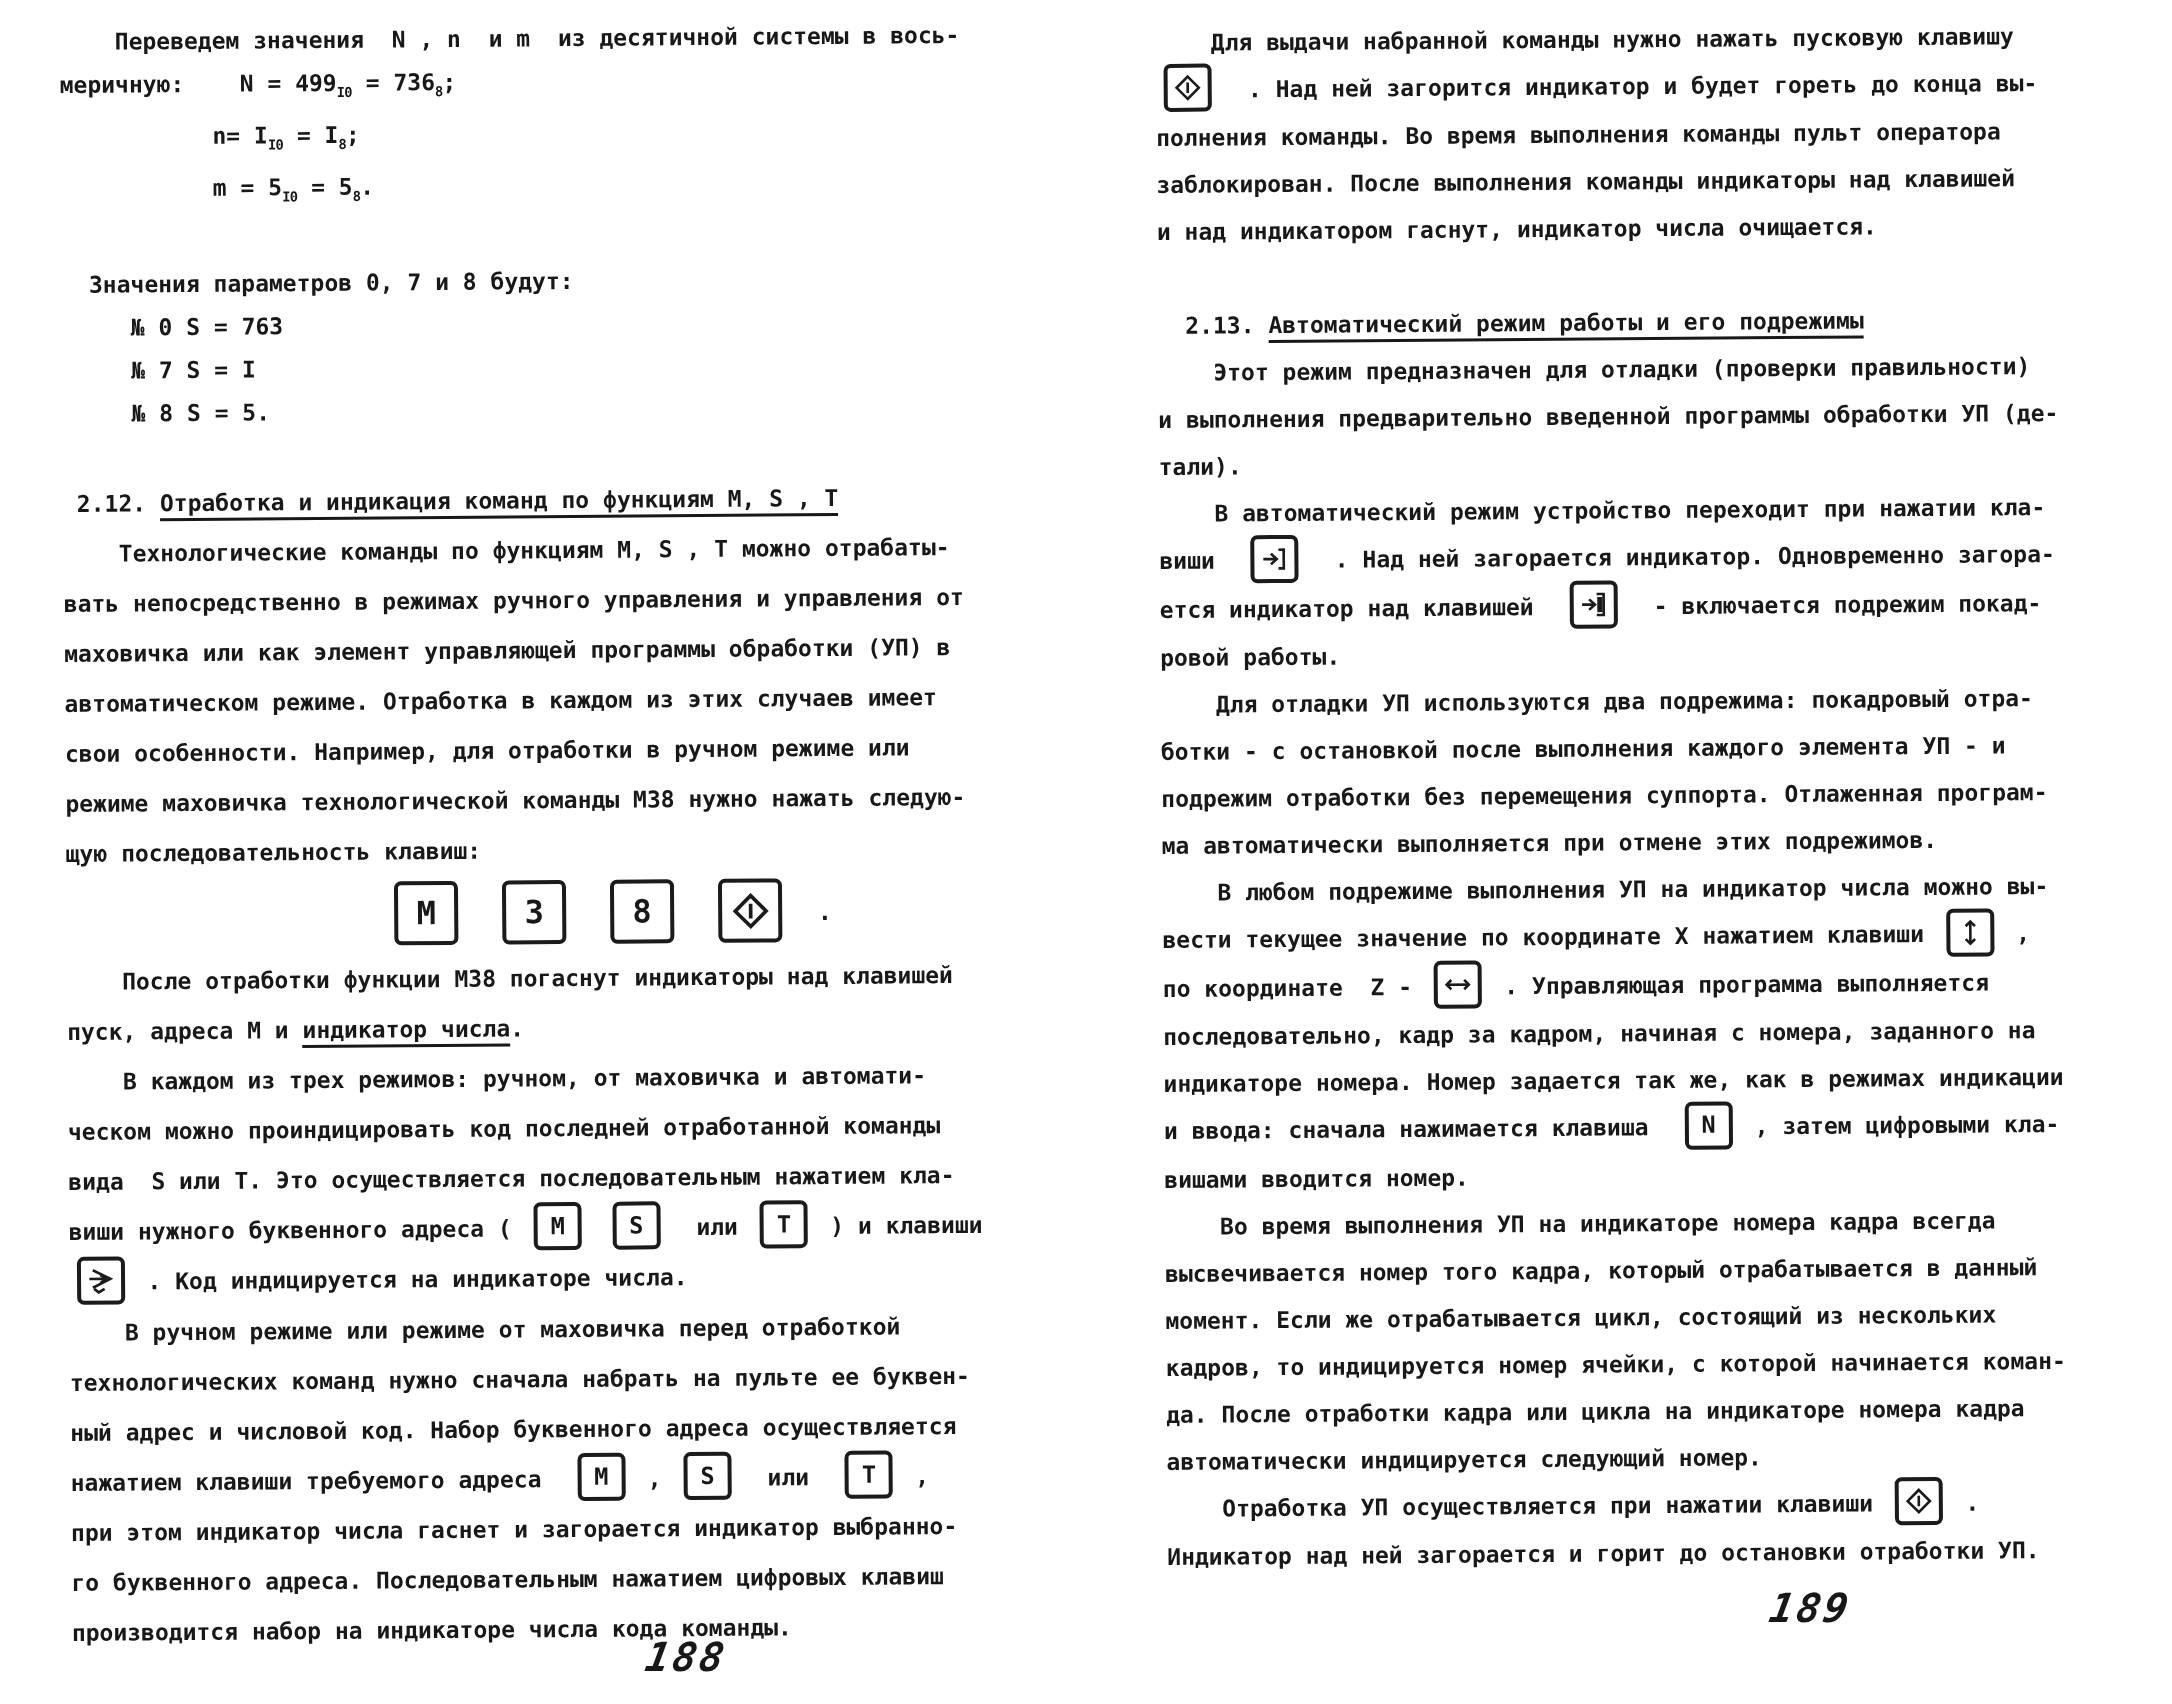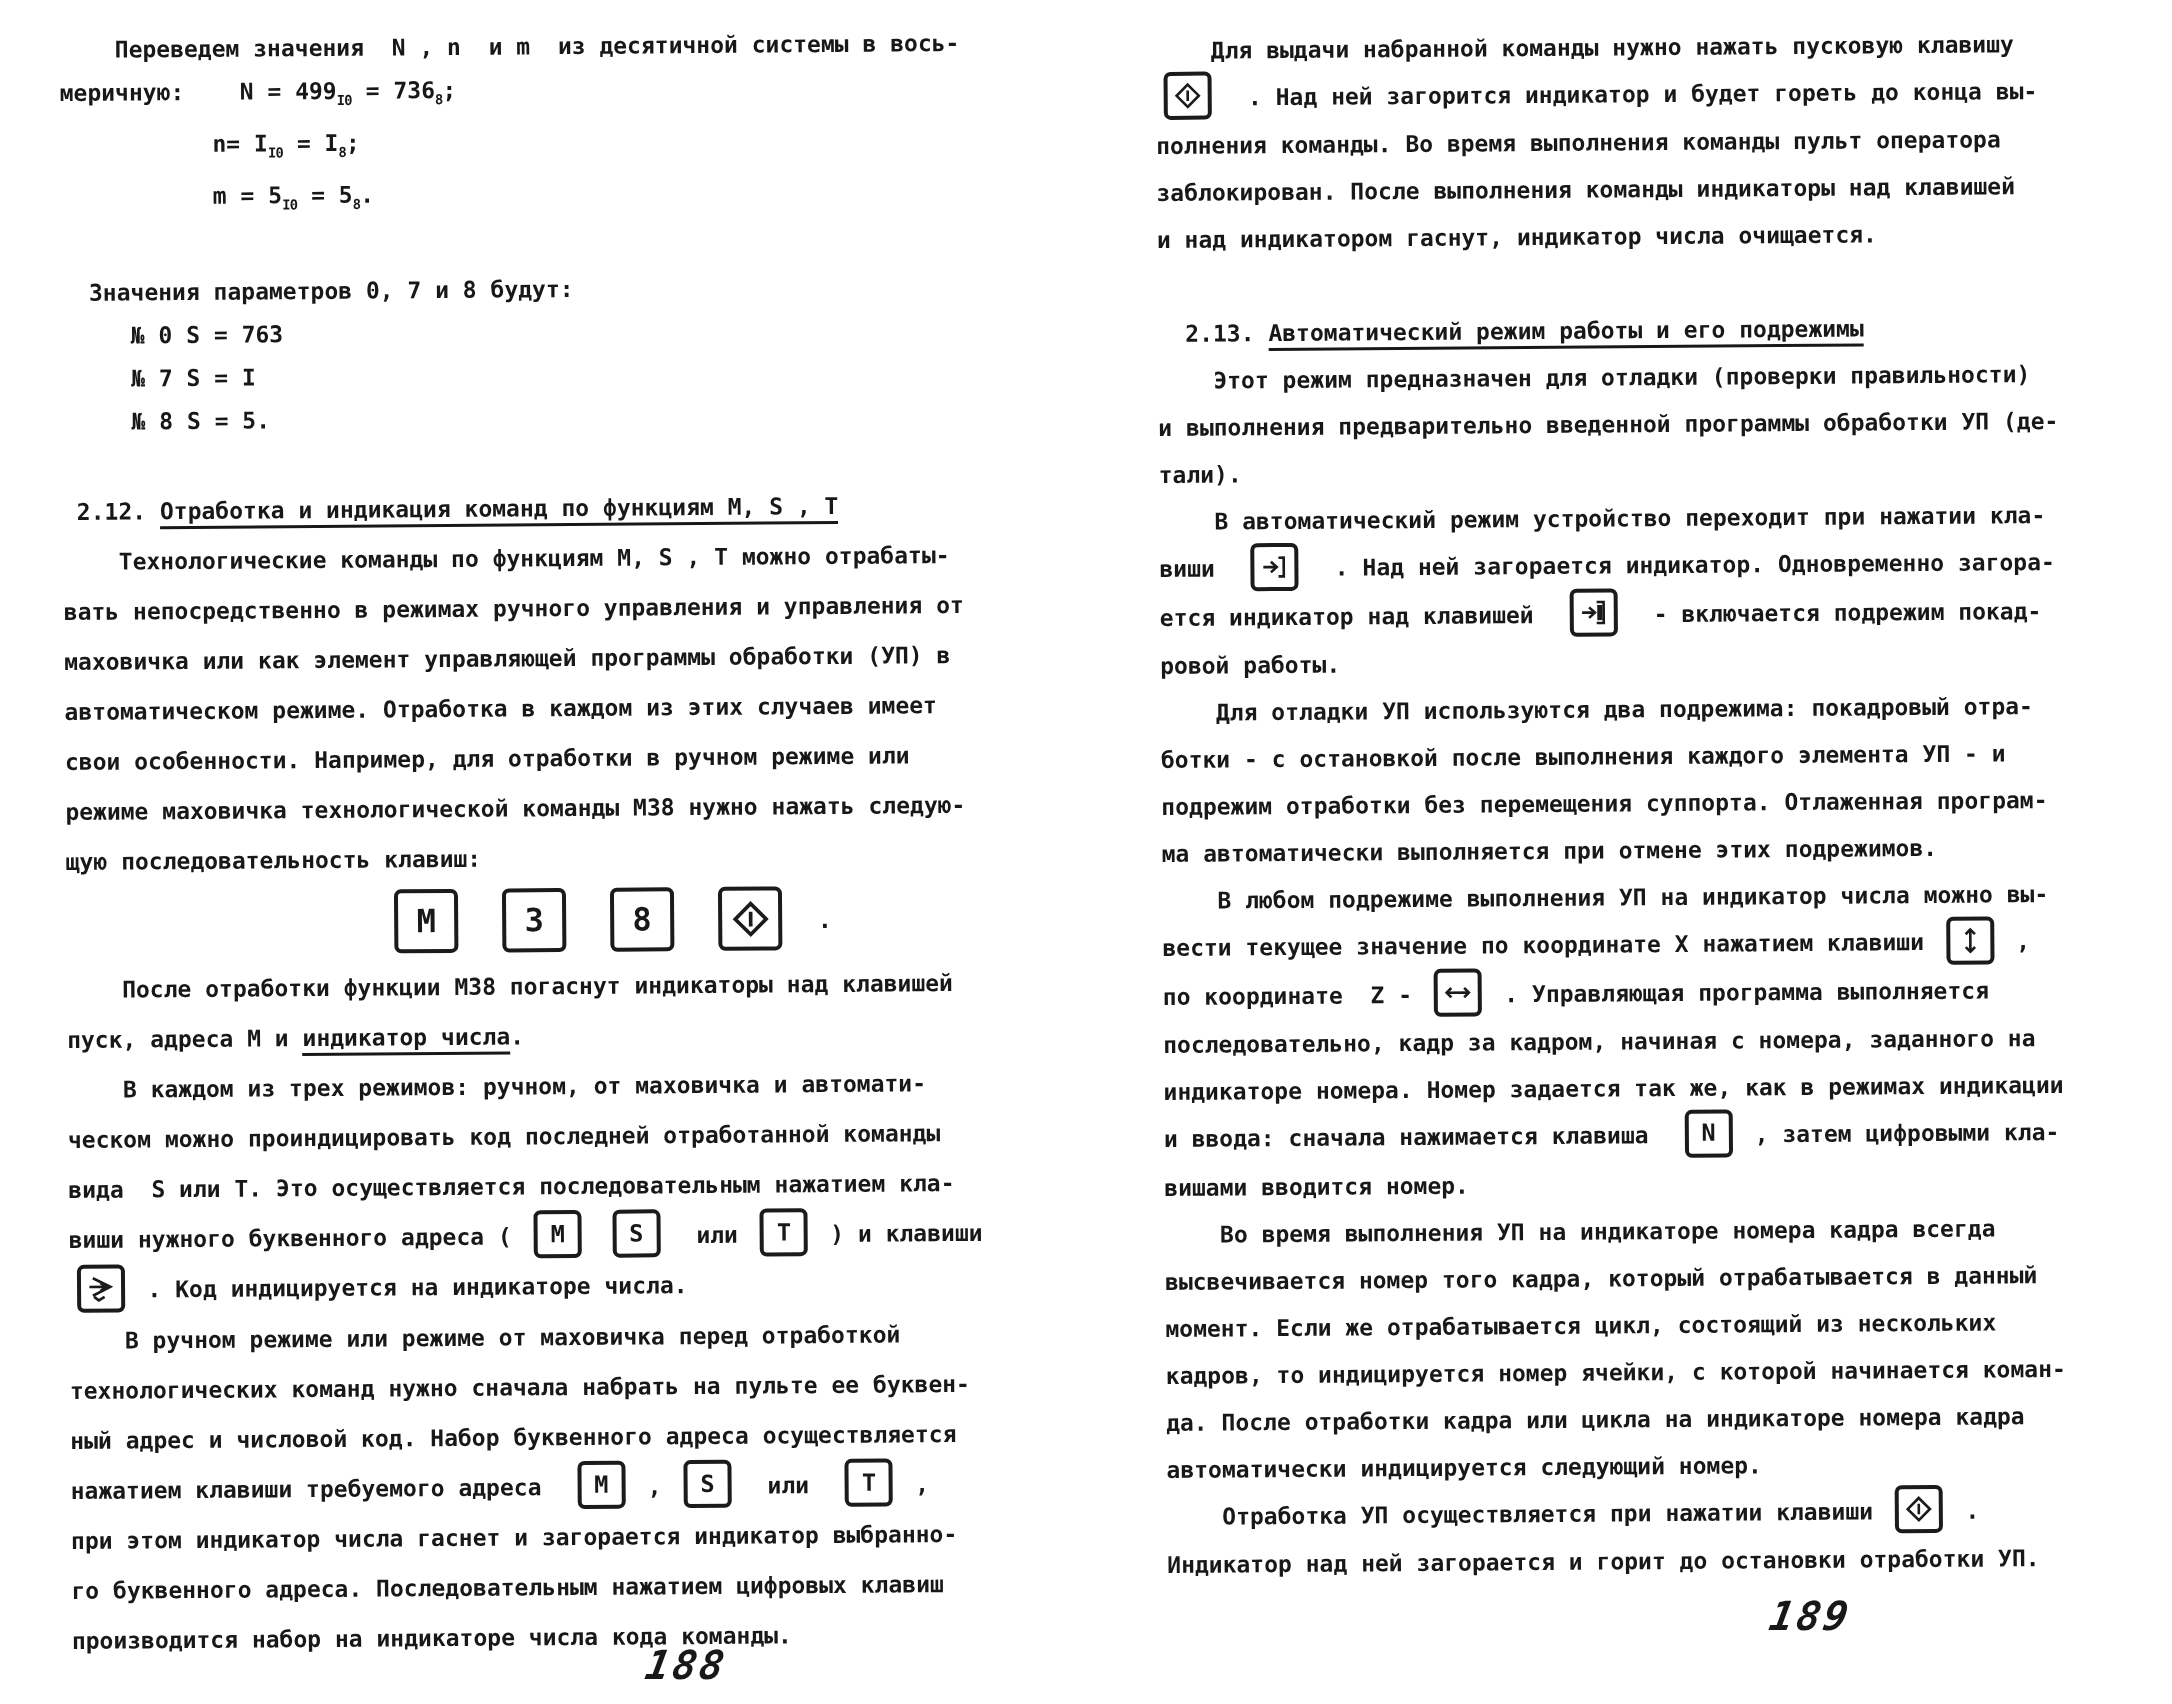--- a/index.html
+++ b/index.html
@@ -2,21 +2,21 @@
 <html style="font-size:11px"><head>
 <meta charset="utf-8">
 <style>
   html,body{margin:0;padding:0;}
   body{
     width:2172px;height:1704px;position:relative;overflow:hidden;
     background:#ffffff;
     font-family:"DejaVu Sans Mono", monospace;
     font-weight:700;color:#181818;
   }
-  .page{position:absolute;top:8px;height:1388px;}
+  .page{position:absolute;top:0;height:1388px;}
   #page-left{left:59px;width:1028px;}
   #page-right{left:1155px;width:1018px;}
   .content{
     white-space:pre;font-size:23px;line-height:50px;
     transform:rotate(-0.45deg);transform-origin:0 0;
   }
   #page-left .content{padding-top:21px;}
   #page-right .content{padding-top:19.5px;line-height:47px;}
   .line{min-height:1em;}
   .tight{line-height:43px;}

